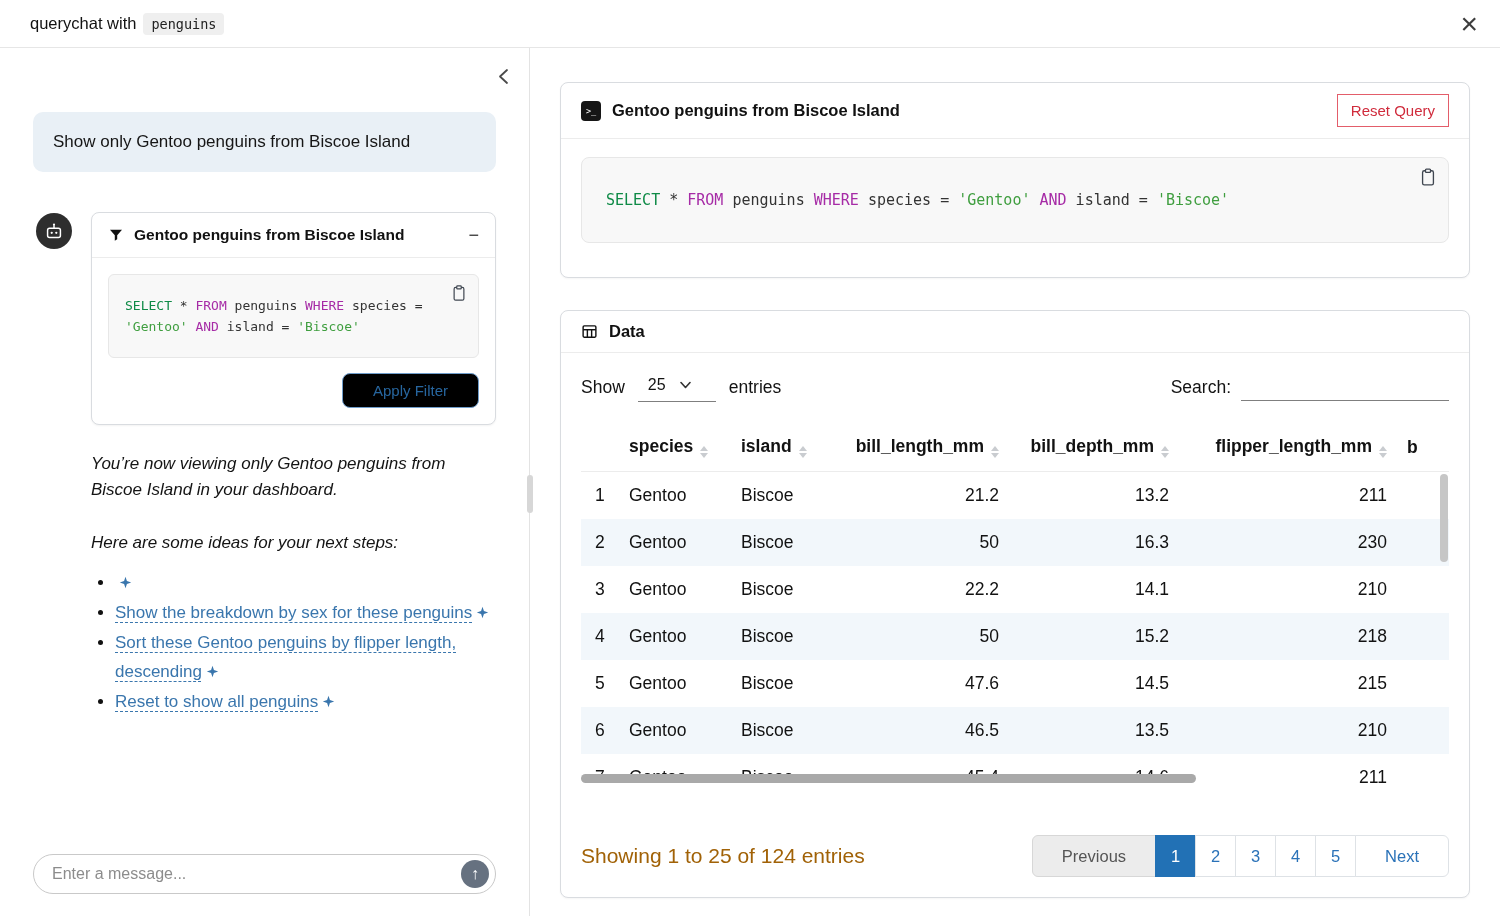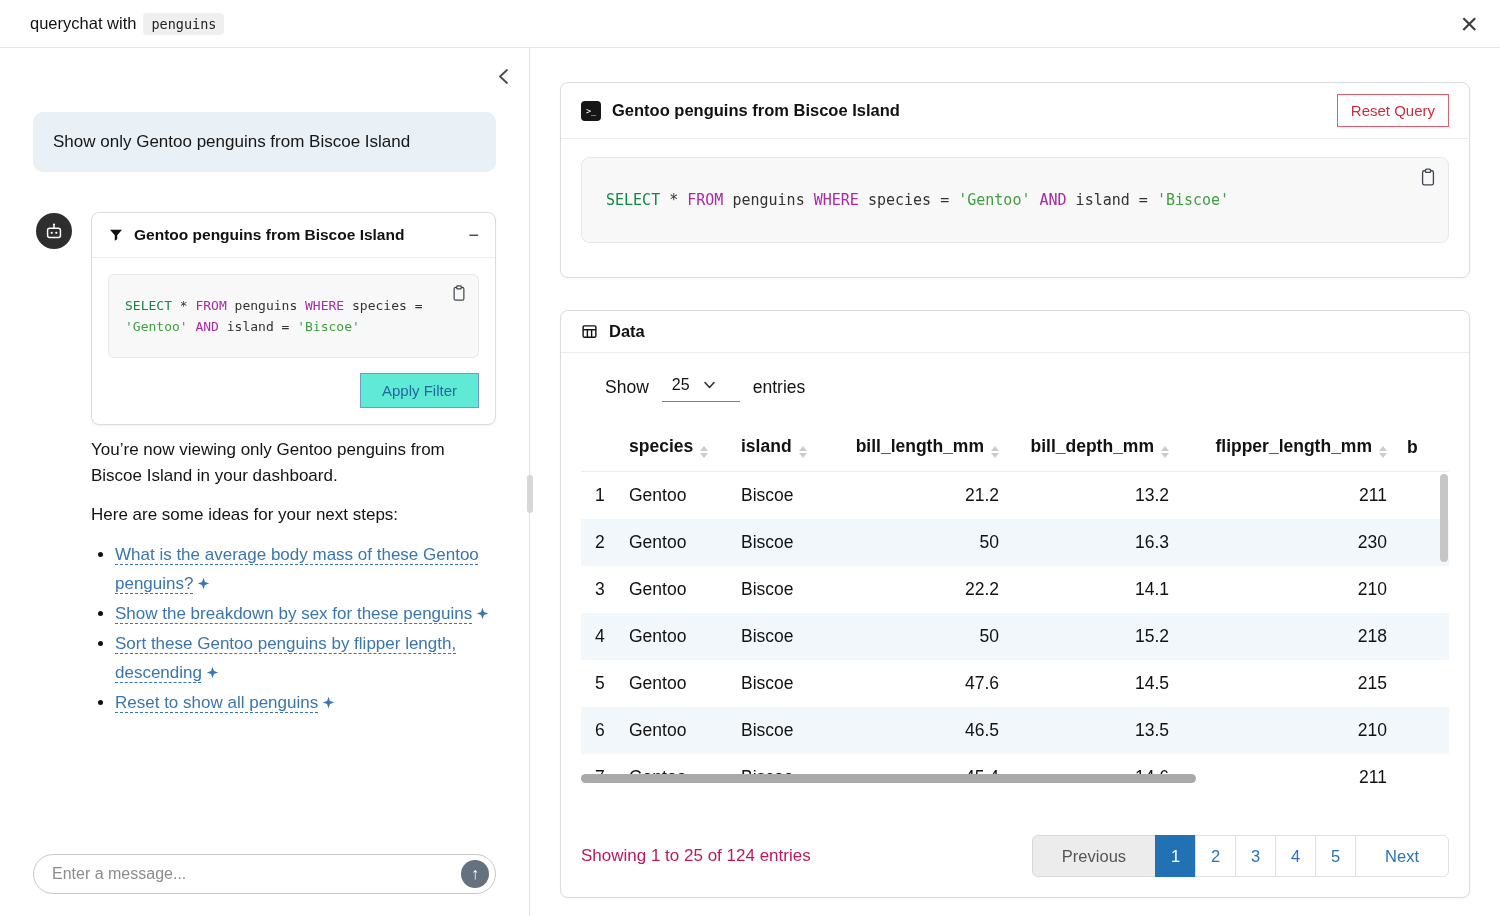--- a/index.html
+++ b/index.html
@@ -30,23 +30,23 @@
 
   .filter-card { border:1px solid #d9dce0; border-radius:8px; background:#fff; box-shadow:0 1px 2px rgba(0,0,0,.05); }
   .filter-card-header { display:flex; align-items:center; gap:10px; padding:13px 16px; border-bottom:1px solid #ececec; }
   .filter-card-title { font-weight:bold; font-size:15.5px; flex:1; color:#111; }
   .minimize-btn { background:none; border:none; font-size:18px; color:#333; cursor:pointer; line-height:1; }
   .filter-card-body { padding:16px; }
   .code-block { position:relative; background:#f8f8f8; border:1px solid #e7e7e7; border-radius:6px; padding:20px 16px; font-family:"DejaVu Sans Mono", monospace; font-size:13px; line-height:1.62; color:#333; }
   .copy-btn { position:absolute; top:7px; right:8px; background:none; border:none; cursor:pointer; padding:2px; }
   .tk-kw { color:#a62ba6; } .tk-sel { color:#0e8a46; } .tk-str { color:#3f9e3f; }
   .apply-row { display:flex; justify-content:flex-end; margin-top:15px; }
-  .apply-btn { background:#5eead4; border:1px solid #6f9dcb; color:#27669f; border-radius:0; padding:8px 21px; font-size:15px; cursor:pointer; }
-
-  .assistant p { font-size:17px; line-height:1.55; color:#141414; margin-top:12px; max-width:406px; }
+  .apply-btn { background:#000000; border:1px solid #6f9dcb; color:#27669f; border-radius:8px; padding:8px 30px; font-size:15px; cursor:pointer; }
+
+  .assistant p { font-size:17px; line-height:1.55; color:#141414; margin-top:26px; max-width:406px;font-style:italic; }
   .suggestions { margin:13px 0 0 3px; padding-left:21px; }
   .suggestions li { font-size:17px; line-height:1.7; color:#111; }
   .suggestion-link { color:#3a76ad; text-decoration:underline dashed; text-decoration-thickness:1px; text-underline-offset:4px; cursor:pointer; }
   .sparkle-icon { display:inline-block; margin-left:4px; vertical-align:-1px; }
 
   .chat-input-row { padding:12px 33px 22px; position:relative; }
   .chat-input { width:100%; height:40px; border:1px solid #c9c9c9; border-radius:20px; padding:0 48px 0 18px; font-size:16px; font-family:"Liberation Sans", sans-serif; color:#333; outline:none; }
   .chat-input::placeholder { color:#8c8c8c; }
   .send-btn { position:absolute; right:40px; top:18px; width:28px; height:28px; border-radius:50%; border:none; background:#667180; color:#fff; font-size:16px; line-height:1; cursor:pointer; display:flex; align-items:center; justify-content:center; }
 
@@ -58,21 +58,21 @@
   .reset-btn { margin-left:auto; background:#fff; border:1px solid #e35d6a; color:#d02b3c; border-radius:0; padding:7px 13px; font-size:15px; cursor:pointer; }
 
   .query-card { margin-bottom:32px; }
   .query-card-body { padding:18px 20px 34px; }
   .query-card-body .code-block { padding:30px 24px; font-size:15px; border-radius:8px; }
 
   .data-card { height:588px; display:flex; flex-direction:column; }
   .data-card-body { flex:1; display:flex; flex-direction:column; padding:16px 20px 20px; }
 
   .dt-controls { display:flex; align-items:center; justify-content:space-between; padding:4px 0 2px; font-size:17.5px; }
-  .dt-length { display:flex; align-items:center; gap:13px;margin-left:24px; }
+  .dt-length { display:flex; align-items:center; gap:13px; }
   .dt-select { display:flex; align-items:center; gap:14px; border-bottom:1px solid #7f7f7f; padding:3px 8px 7px 10px; min-width:78px; font-size:16px; cursor:pointer; }
   .dt-search { display:flex; align-items:center; gap:10px; }
   .dt-search input { border:none; border-bottom:1px solid #7f7f7f; width:208px; height:26px; outline:none; font-size:16px; font-family:"Liberation Sans", sans-serif; }
 
   .dt-viewport { position:relative; margin-top:24px; height:361px; overflow:hidden; }
   table.dt { width:100%; border-collapse:collapse; font-size:17.5px; color:#121212; }
   table.dt thead th { font-weight:bold; padding:8px 10px 13px; white-space:nowrap; border-bottom:1px solid #ececec; text-align:left; }
   table.dt tbody td { padding:13px 10px; white-space:nowrap; }
   .c-num { width:38px; padding-left:14px !important; }
   .c-sp  { width:112px; }
@@ -84,21 +84,21 @@
   tr.stripe { background:#f2f7fb; }
   .sort { display:inline-flex; flex-direction:column; gap:2px; margin-left:7px; vertical-align:1px; }
   .sort i { display:block; width:0; height:0; border-left:4.5px solid transparent; border-right:4.5px solid transparent; }
   .sort .up { border-bottom:5px solid #c9ccd0; }
   .sort .down { border-top:5px solid #c9ccd0; }
 
   .h-scrollbar { position:absolute; left:0; bottom:6px; width:615px; height:9px; border-radius:5px; background:#a9a9a9; z-index:3; cursor:pointer; }
   .v-scrollbar { position:absolute; right:1px; top:46px; width:8px; height:88px; border-radius:4px; background:#c6c6c6; z-index:3; cursor:pointer; }
 
   .dt-footer { margin-top:auto; display:flex; align-items:center; justify-content:space-between; padding-top:16px; }
-  .dt-info { font-size:17px; color:#be185d; }
+  .dt-info { font-size:21px; color:#a16207; }
   .pagination { display:flex; }
   .page-btn { min-width:41px; height:42px; display:flex; align-items:center; justify-content:center; border:1px solid #dee2e6; background:#fff; color:#2a72b8; font-size:16.5px; padding:0 29px; margin-left:-1px; cursor:pointer; font-family:"Liberation Sans", sans-serif; }
   .page-btn.num { padding:0; }
   .page-btn.prev { background:#ececec; color:#555; border-color:#d7d7d7; border-radius:6px 0 0 6px; }
   .page-btn.active { background:#2271b5; border-color:#2271b5; color:#fff; }
   .page-btn.next { border-radius:0 6px 6px 0; }
 </style>
 </head>
 <body>
 
@@ -159,21 +159,21 @@
                 <button class="apply-btn">Apply Filter</button>
               </div>
             </div>
           </div>
 
           <p>You’re now viewing only Gentoo penguins from Biscoe Island in your dashboard.</p>
           <p>Here are some ideas for your next steps:</p>
 
           <ul class="suggestions">
             <li>
-              <a class="suggestion-link">What is the average body mass of these Gentoo penguins?</a><span class="sparkle-icon"><svg width="13" height="13" viewBox="0 0 24 24" fill="#3a76ad">
+              <span class="sparkle-icon"><svg width="13" height="13" viewBox="0 0 24 24" fill="#3a76ad">
                     <path d="M12 1.5l2.6 7.9 7.9 2.6-7.9 2.6L12 22.5l-2.6-7.9-7.9-2.6 7.9-2.6z"></path>
                   </svg></span>
             </li>
             <li>
               <a class="suggestion-link">Show the breakdown by sex for these penguins</a><span class="sparkle-icon"><svg width="13" height="13" viewBox="0 0 24 24" fill="#3a76ad">
                     <path d="M12 1.5l2.6 7.9 7.9 2.6-7.9 2.6L12 22.5l-2.6-7.9-7.9-2.6 7.9-2.6z"></path>
                   </svg></span>
             </li>
             <li>
               <a class="suggestion-link">Sort these Gentoo penguins by flipper length, descending</a><span class="sparkle-icon"><svg width="13" height="13" viewBox="0 0 24 24" fill="#3a76ad">
@@ -237,20 +237,24 @@
             <div class="dt-length">
               <span>Show</span>
               <div class="dt-select">
                 <span>25</span>
                 <svg width="11" height="8" viewBox="0 0 11 8" fill="none" stroke="#333" stroke-width="1.6" stroke-linecap="round" stroke-linejoin="round">
                     <polyline points="1,1.5 5.5,6.5 10,1.5"></polyline>
                   </svg>
               </div>
               <span>entries</span>
             </div>
+            <div class="dt-search">
+              <span>Search:</span>
+              <input type="text" style="">
+            </div>
           </div>
 
           <div class="dt-viewport">
             <table class="dt">
               <thead>
                 <tr>
                   <th class="c-num"></th>
                   <th class="c-sp"><span>species</span><span class="sort">
                         <i class="up"></i>
                         <i class="down"></i>

